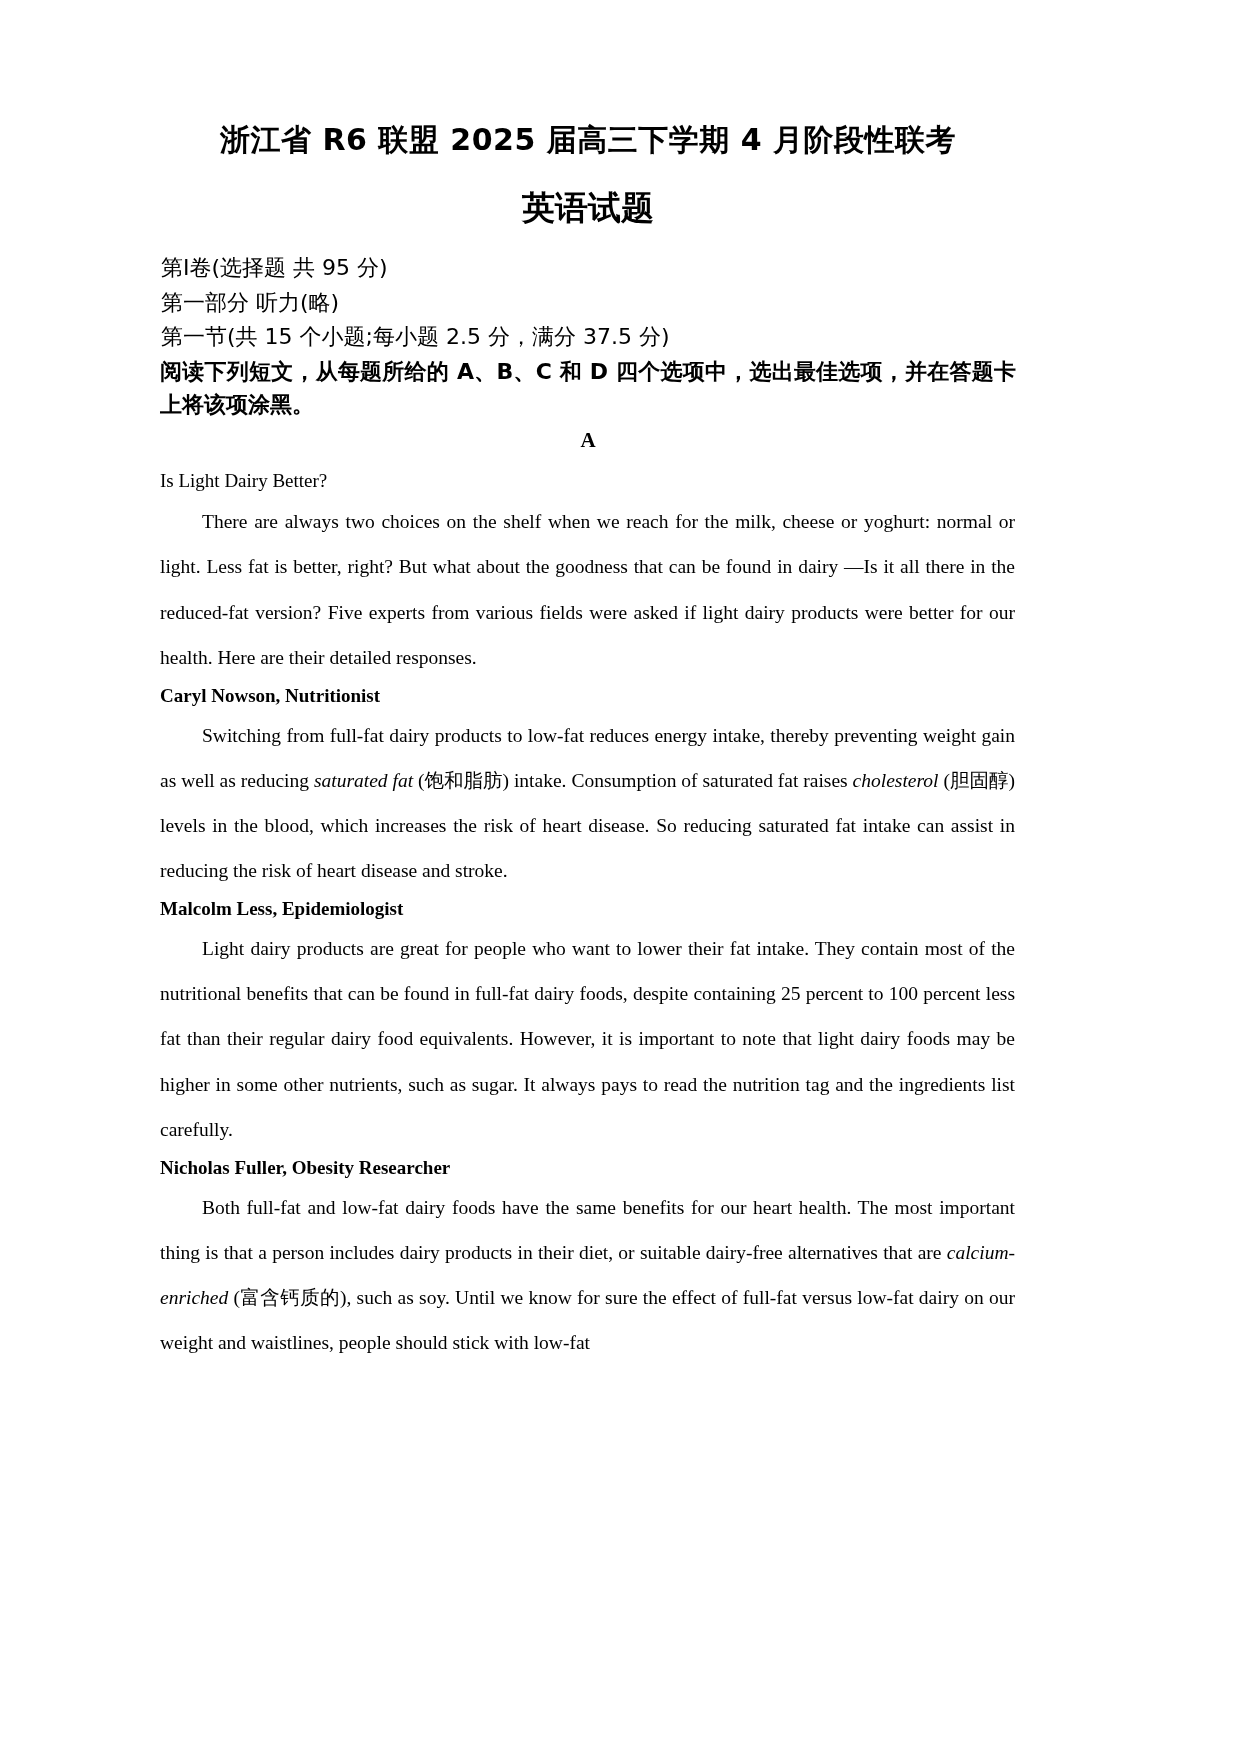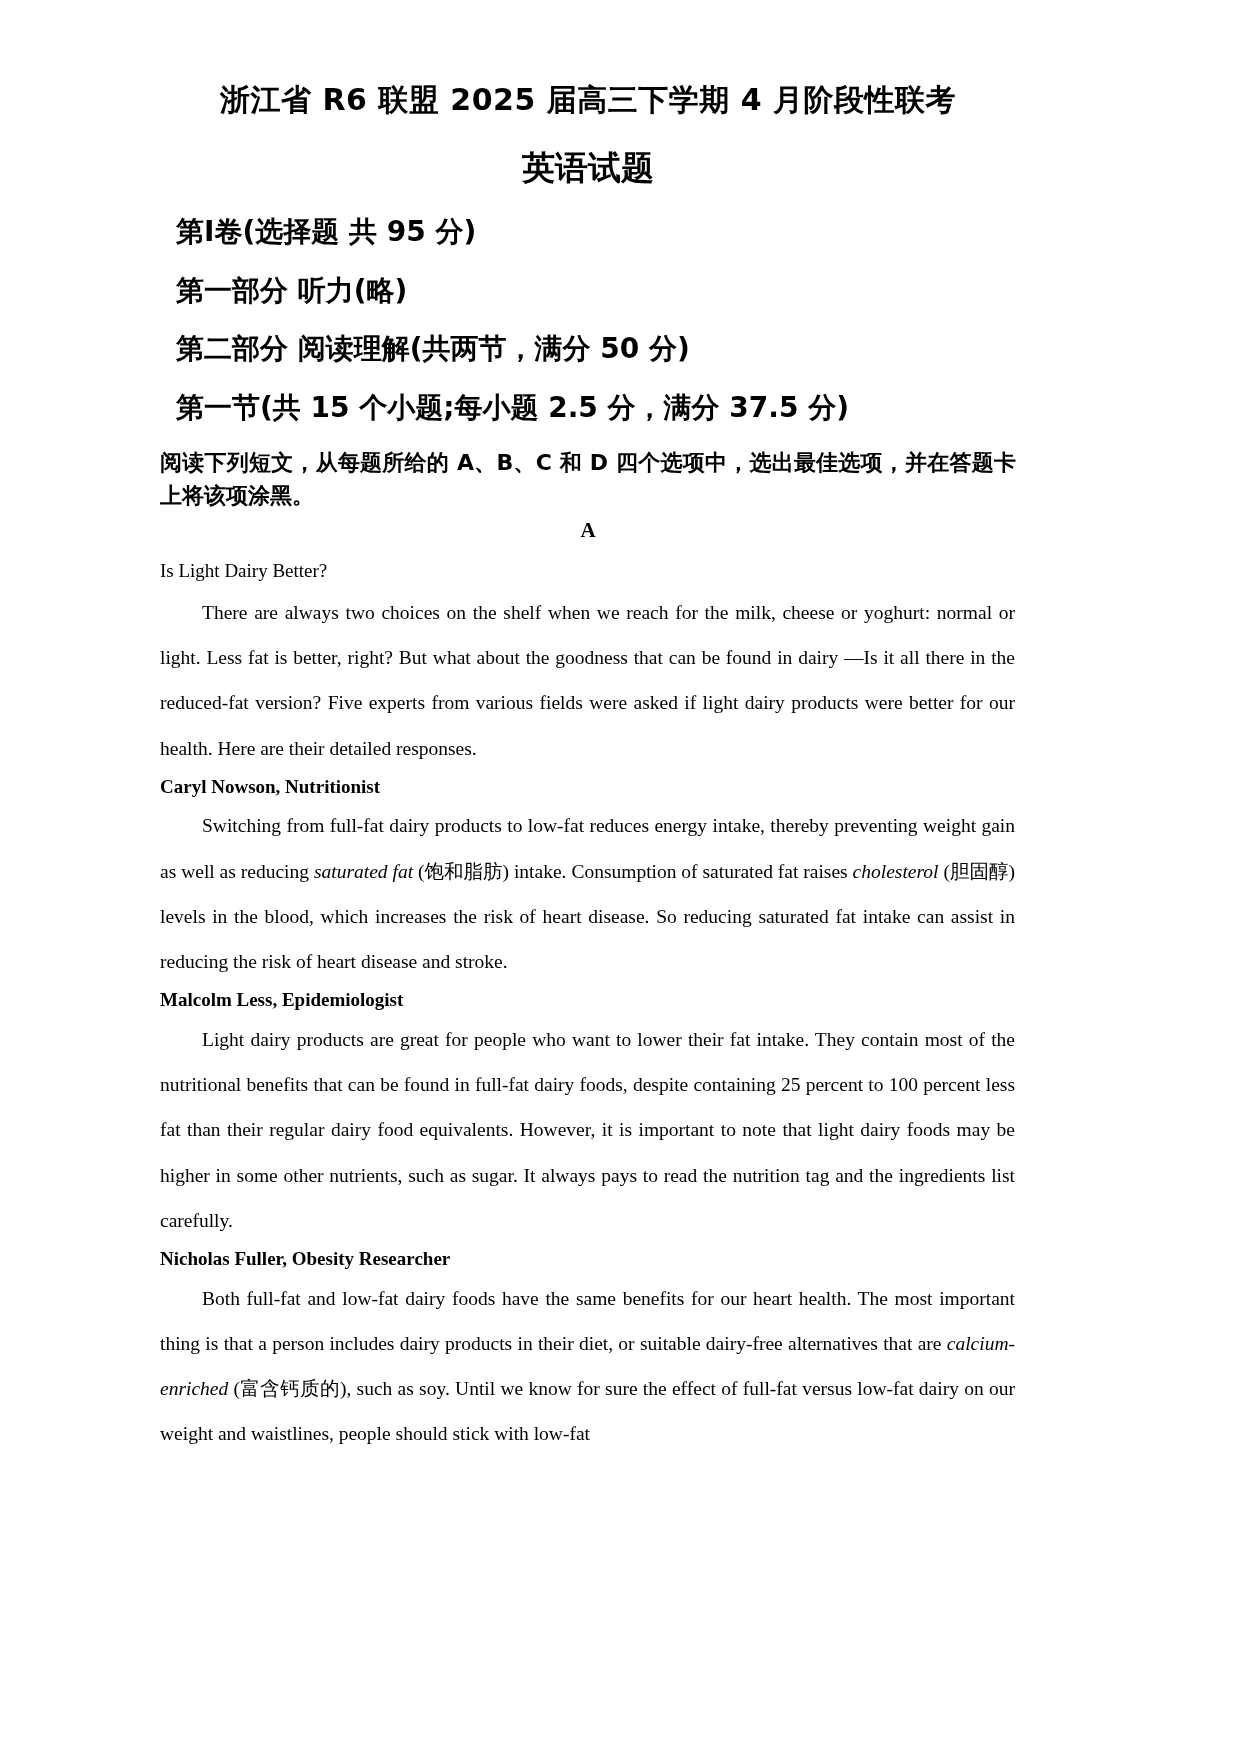--- a/index.html
+++ b/index.html
@@ -8,44 +8,44 @@
     background: #ffffff;
   }
   body {
     font-family: "Liberation Serif", "DejaVu Serif", serif;
     color: #000000;
   }
   .page {
     width: 1176px;
     height: 1754px;
     box-sizing: border-box;
-    padding: 80px 160px 0 160px;
+    padding: 120px 160px 0 160px;
     background: #ffffff;
     position: relative;
     overflow: hidden;
   }
   .doc-title {
     text-align: center;
     font-weight: bold;
     font-size: 30px;
     line-height: 1.35;
     letter-spacing: 0.5px;
     margin: 0 0 26px 0;
   }
   .doc-subtitle {
     text-align: center;
     font-size: 33px;
     line-height: 1.3;
     margin: 0 0 22px 0;
   }
   .meta-line {
-    font-weight: bold;
-    font-size: 28px;
+    font-weight: normal;
+    font-size: 22px;
     line-height: 1.52;
-    margin: 16px;
+    margin: 1px;
     white-space: nowrap;
   }
   .meta-instruction {
     font-weight: bold;
     font-size: 22px;
     line-height: 1.52;
     margin: 0;
     text-align: justify;
     text-align-last: left;
   }
@@ -95,23 +95,20 @@
     <span class="title-cjk">英语试题</span>
   </h2>
 
   <p class="meta-line">
     <span class="title-cjk">第Ⅰ卷(选择题 共 95 分)</span>
   </p>
   <p class="meta-line">
     <span class="title-cjk">第一部分 听力(略)</span>
   </p>
   <p class="meta-line">
-    <span class="title-cjk">第二部分 阅读理解(共两节，满分 50 分)</span>
-  </p>
-  <p class="meta-line">
     <span class="title-cjk">第一节(共 15 个小题;每小题 2.5 分，满分 37.5 分)</span>
   </p>
   <p class="meta-instruction">
     <span class="title-cjk">阅读下列短文，从每题所给的 A、B、C 和 D 四个选项中，选出最佳选项，并在答题卡上将该项涂黑。</span>
   </p>
 
   <div class="section-letter">A</div>
 
   <div class="article-heading">Is Light Dairy Better?</div>
 

